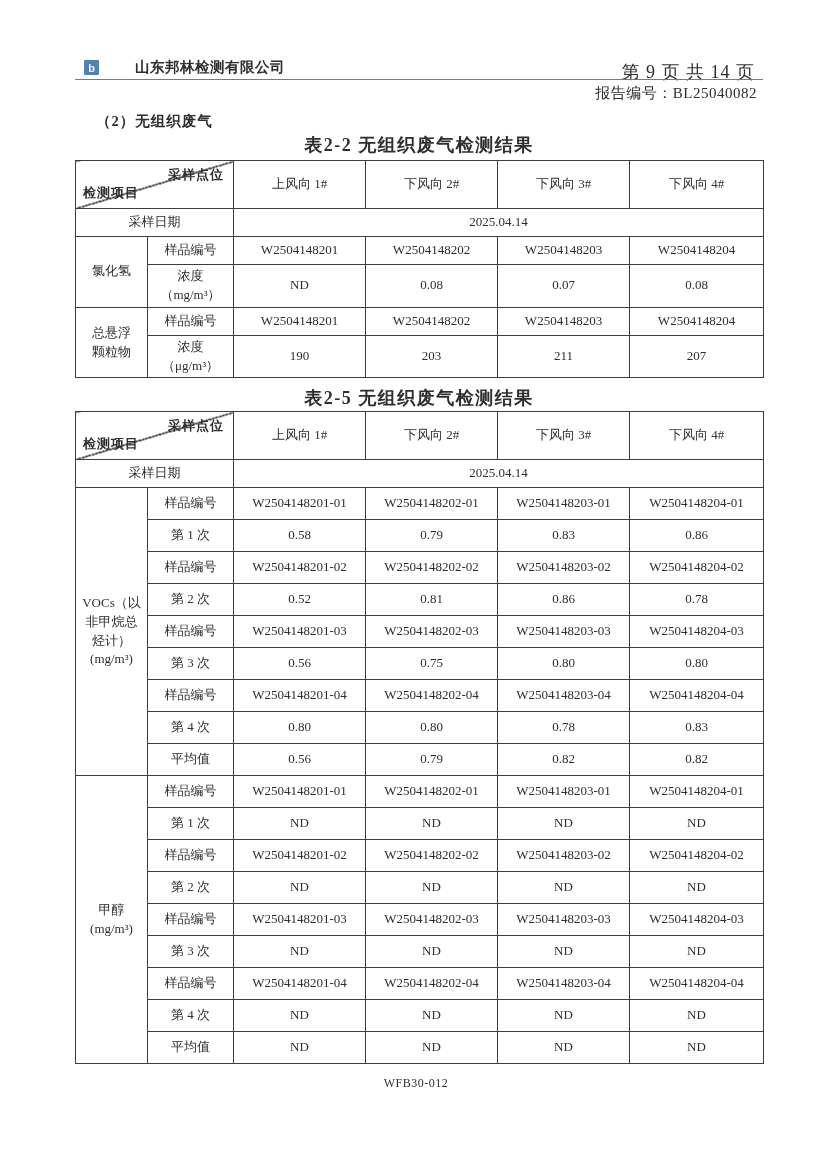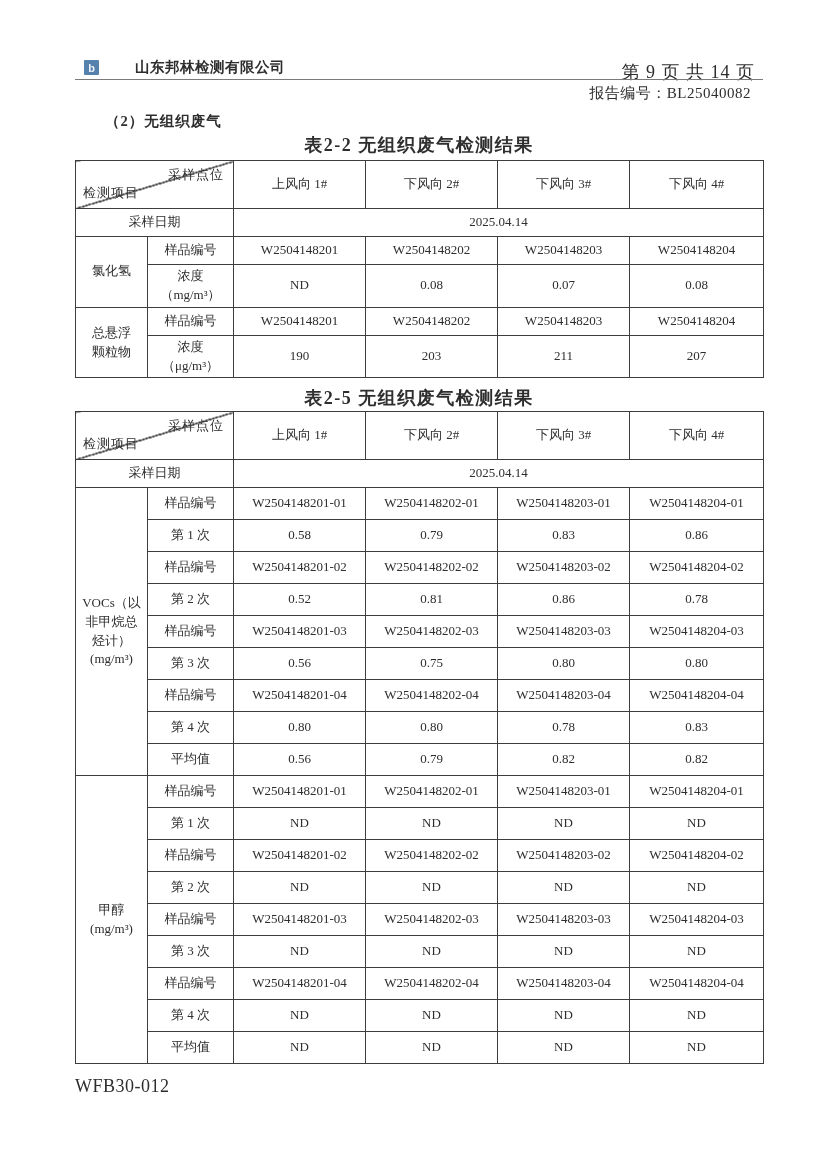--- a/index.html
+++ b/index.html
@@ -10,23 +10,23 @@
   
   .hdr-left{position:absolute;top:58px;left:84px;display:flex;align-items:center;gap:4px;}
   .logo{
     width:15px;height:15px;background:#5581ad;color:#eef3f8;display:inline-flex;
     align-items:center;justify-content:center;font:bold 11px "Liberation Sans",sans-serif;
     border-radius:1px;
   }
   .company{font-size:14.5px;font-weight:bold;letter-spacing:0.5px;padding-left:32px;}
   .page-info{position:absolute;top:60px;right:72px;font-size:18px;letter-spacing:1px;}
   .hdr-rule{position:absolute;top:79px;left:75px;width:688px;border-top:1.5px solid #7a7a7a;}
-  .report-no{position:absolute;top:84px;right:76px;font-size:15px;letter-spacing:0.5px;}
-  
-  .section-heading{position:absolute;top:112px;left:96px;font-size:14.5px;font-weight:bold;letter-spacing:1px;margin-left:9px;}
+  .report-no{position:absolute;top:84px;right:70px;font-size:15px;letter-spacing:0.5px;}
+  
+  .section-heading{position:absolute;top:112px;left:96px;font-size:14.5px;font-weight:bold;letter-spacing:1px;}
   .tbl-title{position:absolute;left:75px;width:688px;text-align:center;font-size:18px;font-weight:bold;letter-spacing:1.5px;}
   .t22-title{top:133px;}
   .t23-title{top:386px;}
   
   table{border-collapse:collapse;table-layout:fixed;width:688px;position:absolute;left:75px;}
   #table22{top:160px;}
   #table23{top:411px;}
   td{
     border:1.5px solid #3d3d3d;text-align:center;vertical-align:middle;
     font-size:13px;line-height:1.45;padding:2px 3px;white-space:pre-line;
@@ -34,26 +34,27 @@
   }
   #table22 tr{height:28px;}
   #table23 tr{height:32px;}
   tr.row-head{height:48px !important;}
   tr.row-date{height:28px !important;}
   .diag{position:relative;padding:0;
     background:linear-gradient(to bottom right,
       transparent 0,transparent calc(50% - 0.8px),
       #474747 calc(50% - 0.8px),#474747 calc(50% + 0.8px),
       transparent calc(50% + 0.8px));
+    font-weight:bold;
   }
   .diag .top{position:absolute;top:5px;right:9px;font-size:13px;letter-spacing:1px;}
   .diag .bottom{position:absolute;bottom:5px;left:7px;font-size:13px;letter-spacing:1px;}
   
-  .footer{position:absolute;top:1076px;left:75px;width:688px;text-align:left;
-    font-size:18px;padding-right:6px;box-sizing:border-box;letter-spacing:0.5px;}
+  .footer{position:absolute;top:1076px;left:75px;width:688px;text-align:center;
+    font-size:12px;padding-right:6px;box-sizing:border-box;letter-spacing:0.5px;}
 </style>
 </head>
 <body>
 
 <div class="page">
 
   <div class="hdr-left">
     <span class="logo">b</span>
     <span class="company">山东邦林检测有限公司</span>
   </div>

